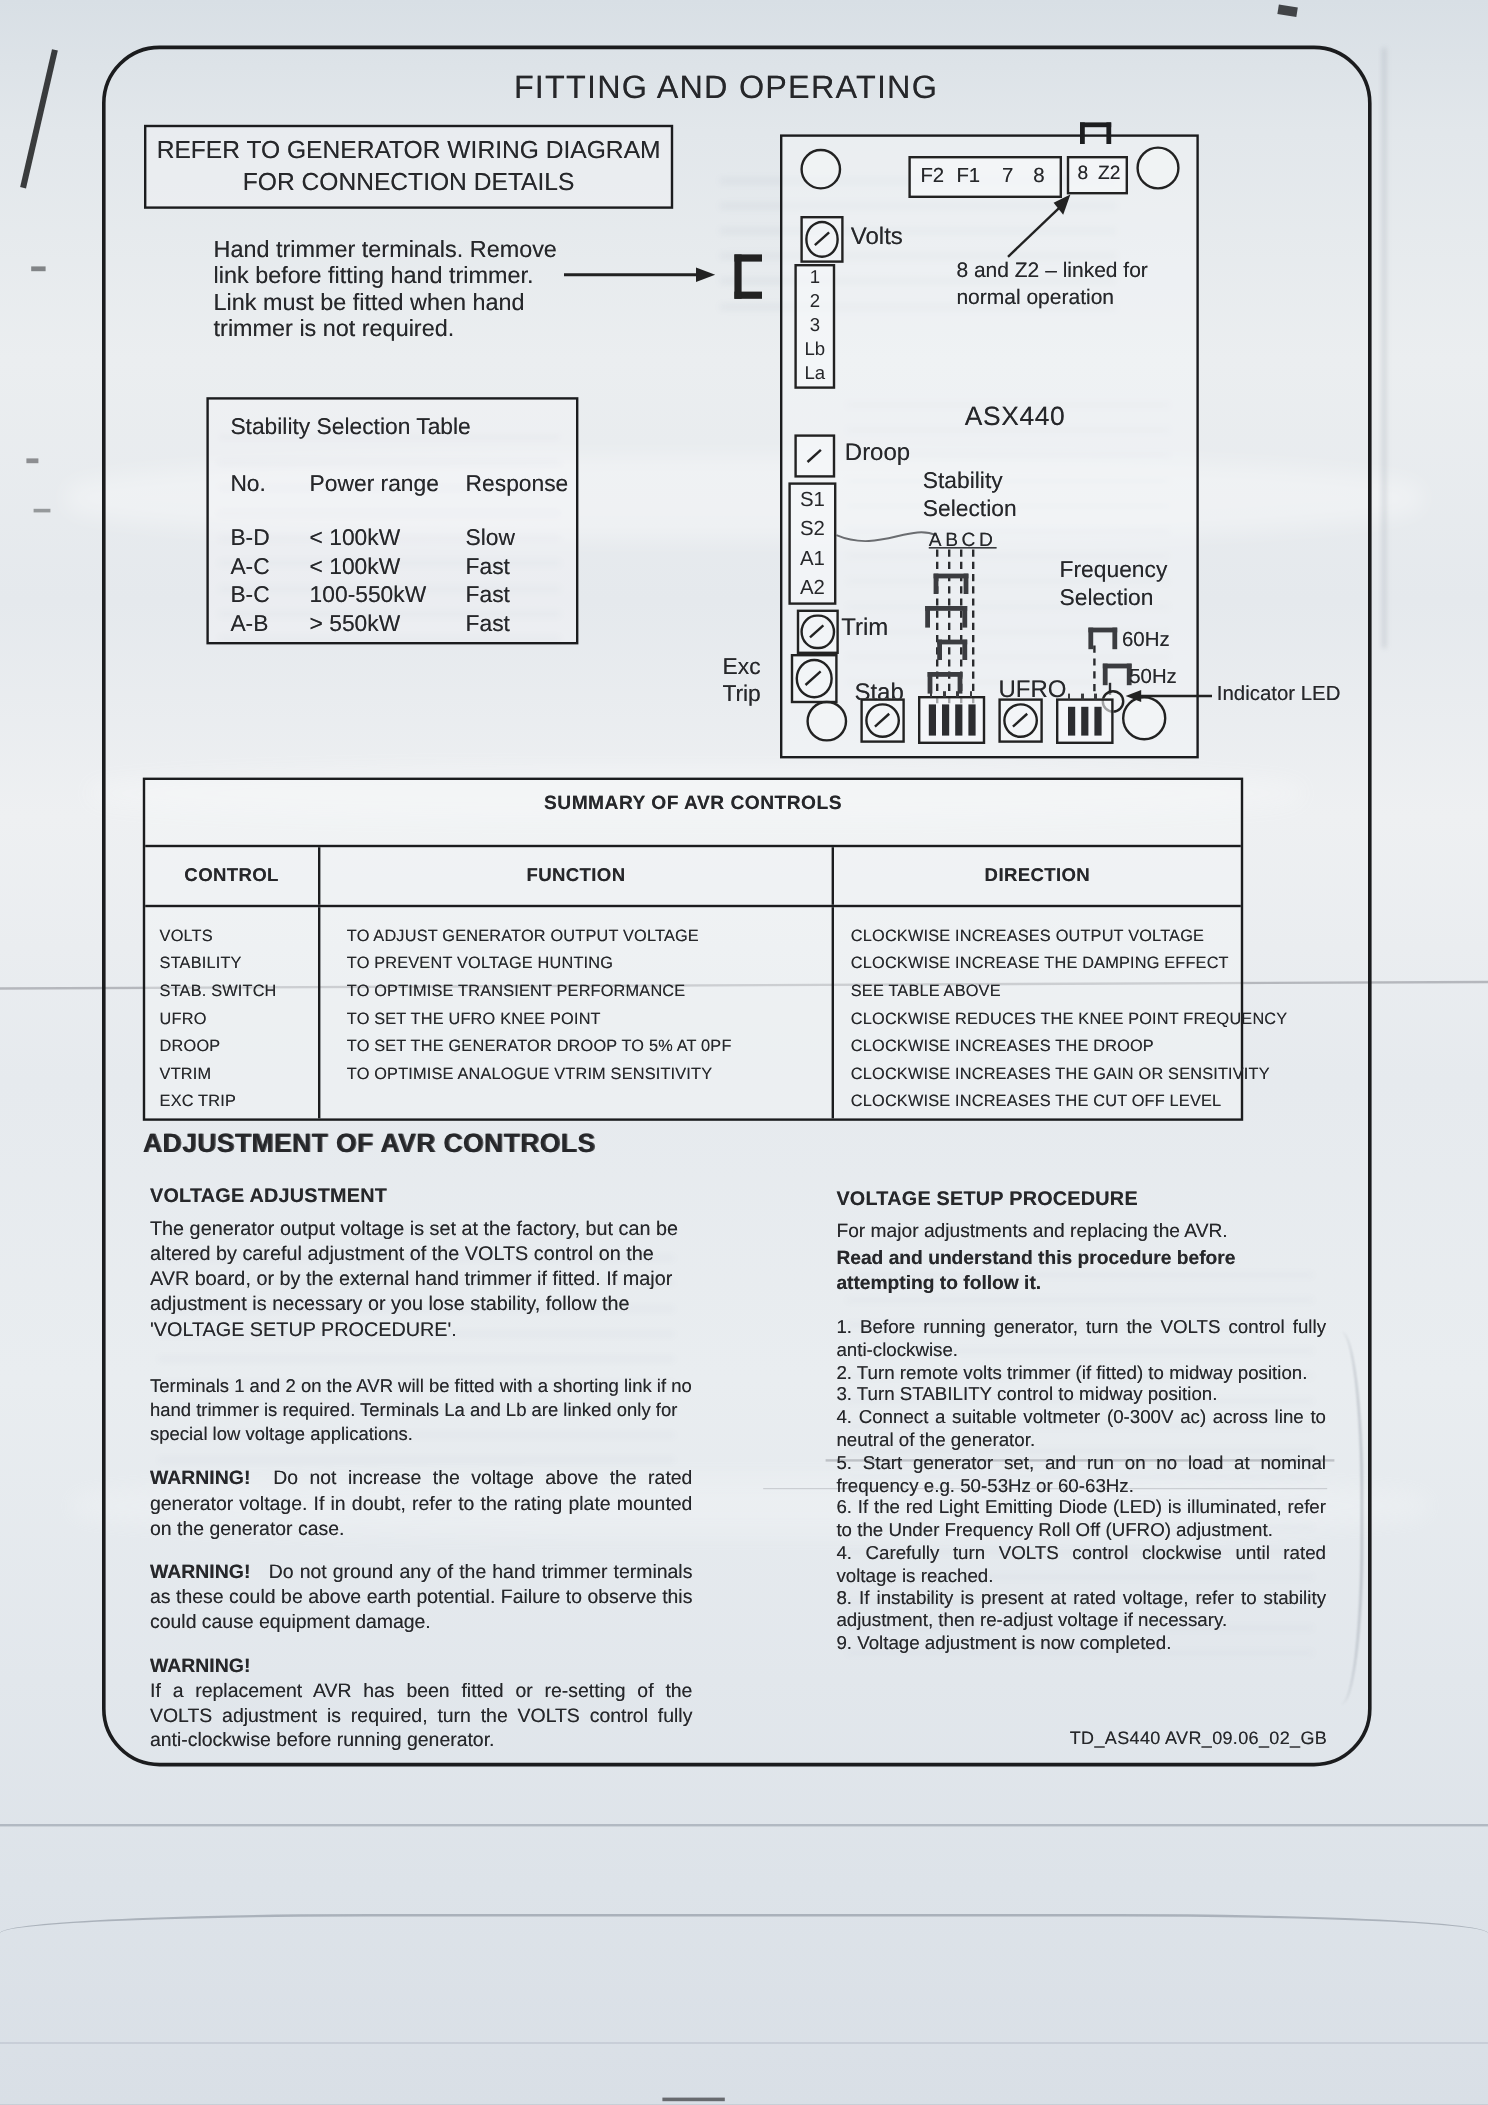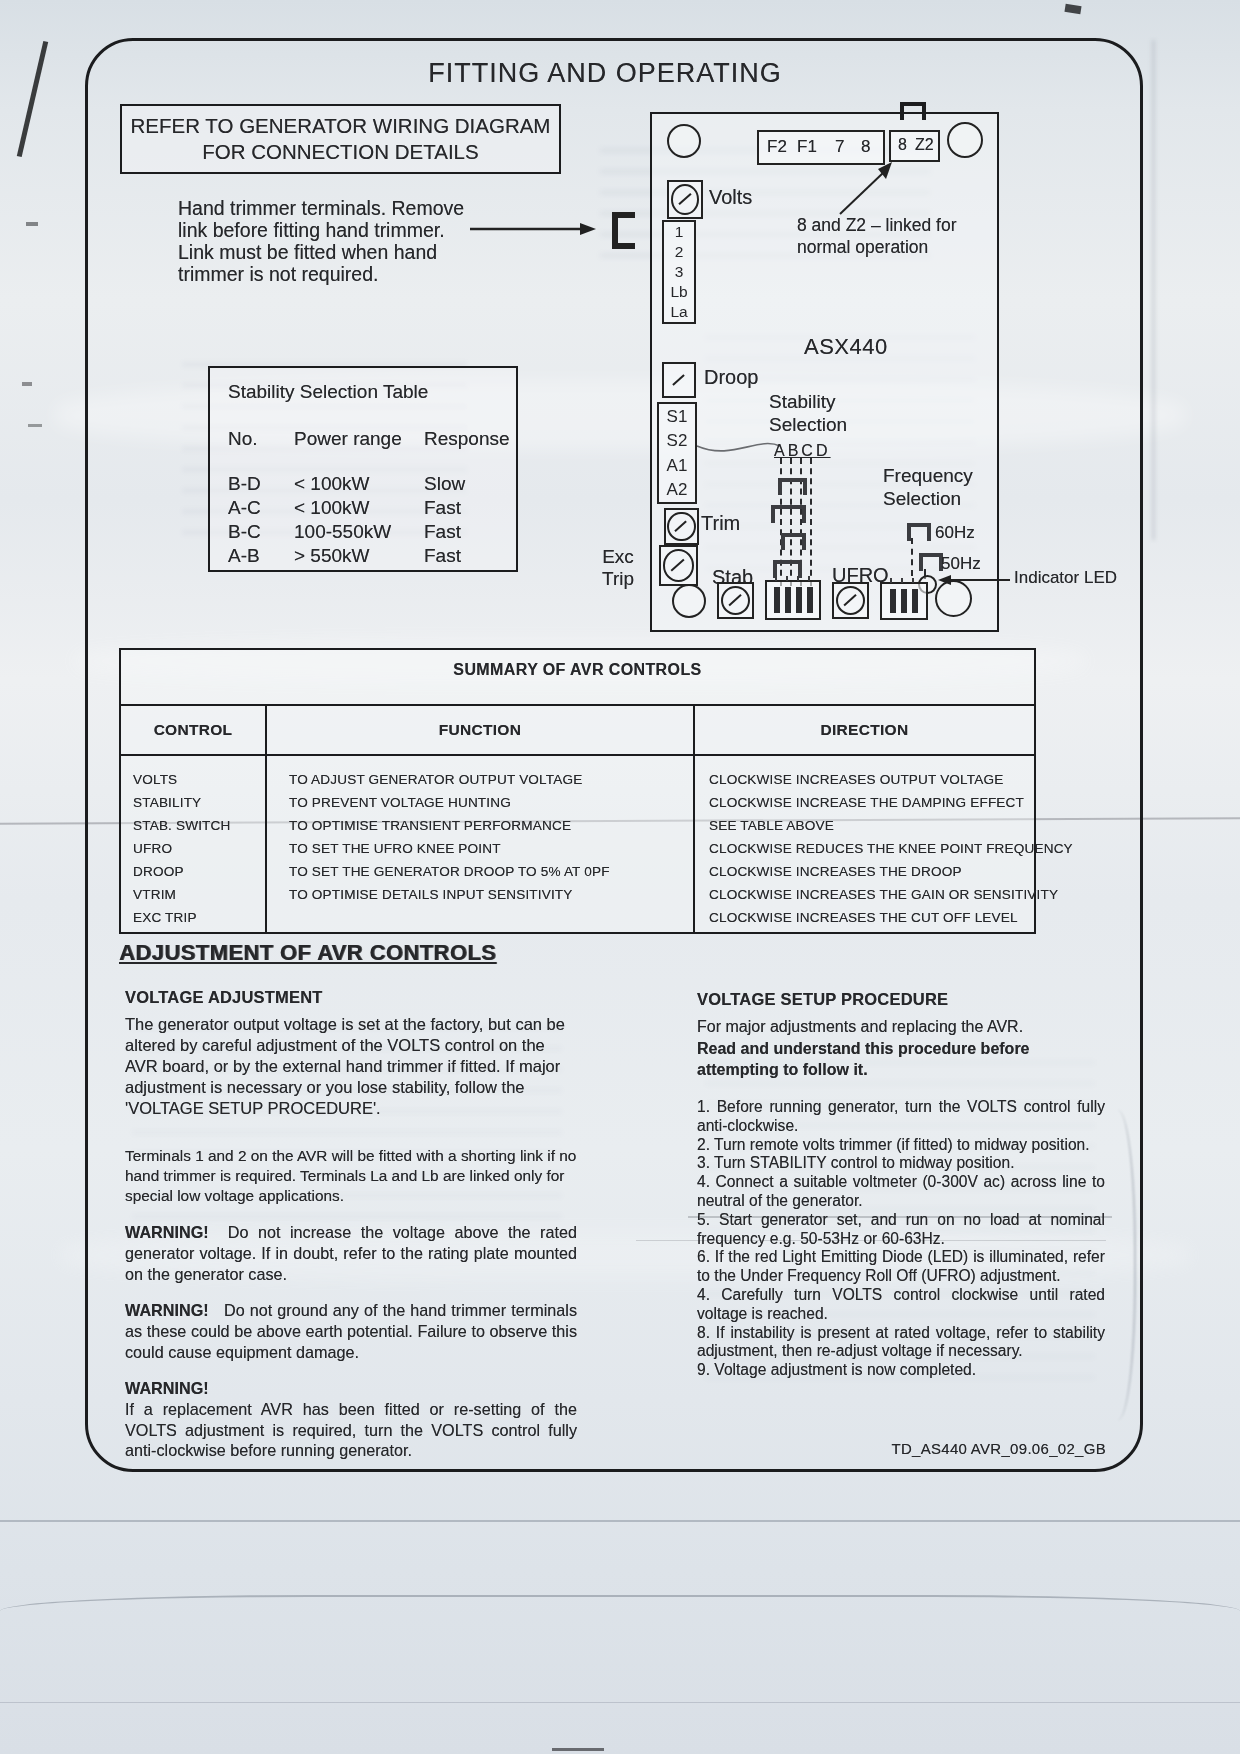--- a/index.html
+++ b/index.html
@@ -104,21 +104,21 @@
     <div>link before fitting hand trimmer.</div>
     <div>Link must be fitted when hand</div>
     <div>trimmer is not required.</div>
   </div>
   <svg class="abs" style="left:470px;top:221px;" width="126" height="16">
     <line x1="0" y1="8" x2="112" y2="8" stroke="#222" stroke-width="2.6"></line>
     <polygon points="110,2 126,8 110,14" fill="#222"></polygon>
   </svg>
   <div class="abs bracket" style="left:612px;top:212px;"></div>
 
-  <div class="abs bbox" style="left:172px;top:366px;width:306px;height:202px;border-width:2px;margin-left:36px;">
+  <div class="abs bbox" style="left:172px;top:331px;width:306px;height:202px;border-width:2px;">
     <div class="ink" style="position:absolute;left:18px;top:13px;font-size:19px;">Stability Selection  Table</div>
     <div class="ink" style="position:absolute;left:18px;top:60px;font-size:19px;">No.</div>
     <div class="ink" style="position:absolute;left:84px;top:60px;font-size:19px;">Power range</div>
     <div class="ink" style="position:absolute;left:214px;top:60px;font-size:19px;">Response</div>
     <div class="ink" style="position:absolute;left:18px;top:104px;font-size:19px;line-height:24px;">
       <div>B-D</div>
       <div>A-C</div>
       <div>B-C</div>
       <div>A-B</div>
     </div>
@@ -276,35 +276,35 @@
         <div class="sline ink">DROOP</div>
         <div class="sline ink">VTRIM</div>
         <div class="sline ink">EXC TRIP</div>
       </div>
       <div class="sum-col" style="padding-left:22px;">
         <div class="sline ink">TO ADJUST GENERATOR OUTPUT VOLTAGE</div>
         <div class="sline ink">TO PREVENT VOLTAGE HUNTING</div>
         <div class="sline ink">TO OPTIMISE TRANSIENT PERFORMANCE</div>
         <div class="sline ink">TO SET THE UFRO KNEE POINT</div>
         <div class="sline ink">TO SET THE GENERATOR DROOP TO 5% AT 0PF</div>
-        <div class="sline ink">TO OPTIMISE DETAILS INPUT SENSITIVITY</div>
+        <div class="sline ink">TO OPTIMISE ANALOGUE VTRIM SENSITIVITY</div>
       </div>
       <div class="sum-col" style="padding-left:14px;">
         <div class="sline ink">CLOCKWISE INCREASES OUTPUT VOLTAGE</div>
         <div class="sline ink">CLOCKWISE INCREASE THE DAMPING EFFECT</div>
         <div class="sline ink">SEE TABLE ABOVE</div>
         <div class="sline ink">CLOCKWISE REDUCES THE KNEE POINT FREQUENCY</div>
         <div class="sline ink">CLOCKWISE INCREASES THE DROOP</div>
         <div class="sline ink">CLOCKWISE INCREASES THE GAIN OR SENSITIVITY</div>
         <div class="sline ink">CLOCKWISE INCREASES THE CUT OFF LEVEL</div>
       </div>
     </div>
   </div>
 
-  <div class="abs ink h-big" style="left:119px;top:940px;text-decoration:underline;">ADJUSTMENT OF AVR CONTROLS</div>
+  <div class="abs ink h-big" style="left:119px;top:940px;">ADJUSTMENT OF AVR CONTROLS</div>
 
   <div class="abs ink h-sub" style="left:125px;top:988px;">VOLTAGE ADJUSTMENT</div>
   <div class="abs ink body-l" style="left:125px;top:1014px;width:452px;">The generator output voltage is set at the factory, but can be altered by careful adjustment of the VOLTS control on the AVR board, or by the external hand trimmer if fitted. If major adjustment is necessary or you lose stability, follow the 'VOLTAGE SETUP PROCEDURE'.</div>
   <div class="abs ink body-s" style="left:125px;top:1146px;width:452px;">Terminals 1 and 2 on the AVR will be fitted with a shorting link if no hand trimmer is required. Terminals La and Lb are linked only for special low voltage applications.</div>
 
   <div class="abs warn ink" style="left:125px;top:1222px;width:452px;">
     <b>WARNING!</b>&nbsp;
     <span>Do not increase the voltage above the rated generator voltage. If in doubt, refer to the rating plate mounted on the generator case.</span>
   </div>
   <div class="abs warn ink" style="left:125px;top:1300px;width:452px;">

